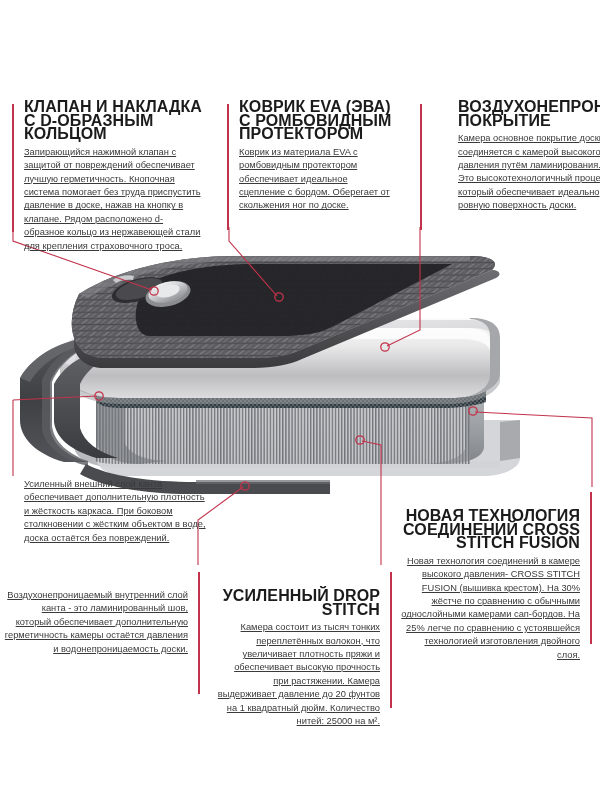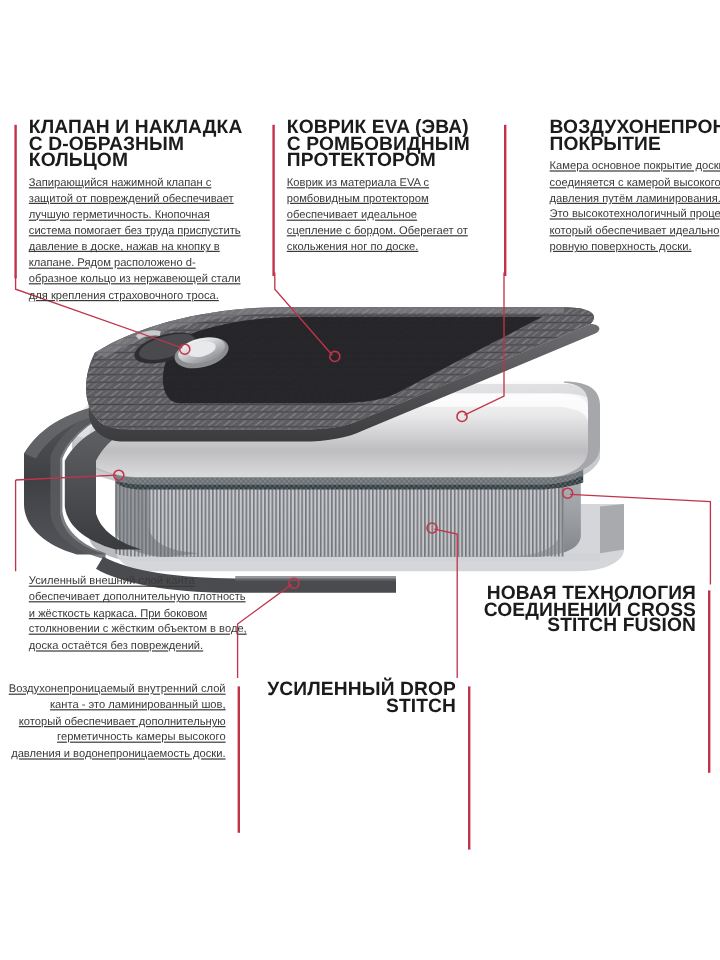--- a/index.html
+++ b/index.html
@@ -36,21 +36,21 @@
   }
   .block .bar{
     position:absolute;
     top:4px;
     width:2px;
     background:#c2334b;
   }
   .block.left-rule .bar{left:0;}
   .block.right-rule .bar{right:0;}
   .block .inner{padding:0 0 0 12px;}
-  .block.right-rule .inner{padding:0 12px 0 0;}
+  .block.right-rule .inner{padding:0 12px 0 0;margin-top:21px;}
   .block h3{
     margin:0 0 5px 0;
     font-size:16px;
     line-height:13.6px;
     letter-spacing:.1px;
     font-weight:bold;
     color:#1b1b1b;
     text-transform:uppercase;
   }
   .block p{margin:0;text-decoration:underline;}
@@ -274,31 +274,33 @@
   <div class="block left-rule align-left" id="b-tape">
     <span class="bar" style="height:0px"></span>
     <div class="inner">
       <p>Усиленный внешний слой канта обеспечивает дополнительную плотность и жёсткость каркаса. При боковом столкновении с жёстким объектом в воде, доска остаётся без повреждений.</p>
     </div>
   </div>
 
   <div class="block right-rule align-right" id="b-inner">
     <span class="bar" style="height:122px"></span>
     <div class="inner">
-      <p>Воздухонепроницаемый внутренний слой канта - это ламинированный шов, который обеспечивает дополнительную герметичность камеры высокого давления и водонепроницаемость доски.</p>
+      <p>Воздухонепроницаемый внутренний слой канта - это ламинированный шов, который обеспечивает дополнительную герметичность камеры остаётся давления и водонепроницаемость доски.</p>
     </div>
   </div>
 
   <div class="block right-rule align-right" id="b-drop">
     <span class="bar" style="height:136px"></span>
     <div class="inner">
       <h3>УСИЛЕННЫЙ DROP STITCH</h3>
+      <p>Камера состоит из тысяч тонких переплетённых волокон, что увеличивает плотность пряжи и обеспечивает высокую прочность при растяжении. Камера выдерживает давление до 20 фунтов на 1 квадратный дюйм. Количество нитей: 25000 на м².</p>
     </div>
   </div>
 
   <div class="block right-rule align-right" id="b-fusion">
     <span class="bar" style="height:152px"></span>
     <div class="inner">
       <h3>НОВАЯ ТЕХНОЛОГИЯ СОЕДИНЕНИЙ CROSS STITCH FUSION</h3>
+      <p>Новая технология соединений в камере высокого давления- CROSS STITCH FUSION (вышивка крестом). На 30% жёстче по сравнению с обычными однослойными камерами сап-бордов. На 25% легче по сравнению с устоявшейся технологией изготовления двойного слоя.</p>
     </div>
   </div>
 
 </div>
 
 </body></html>

